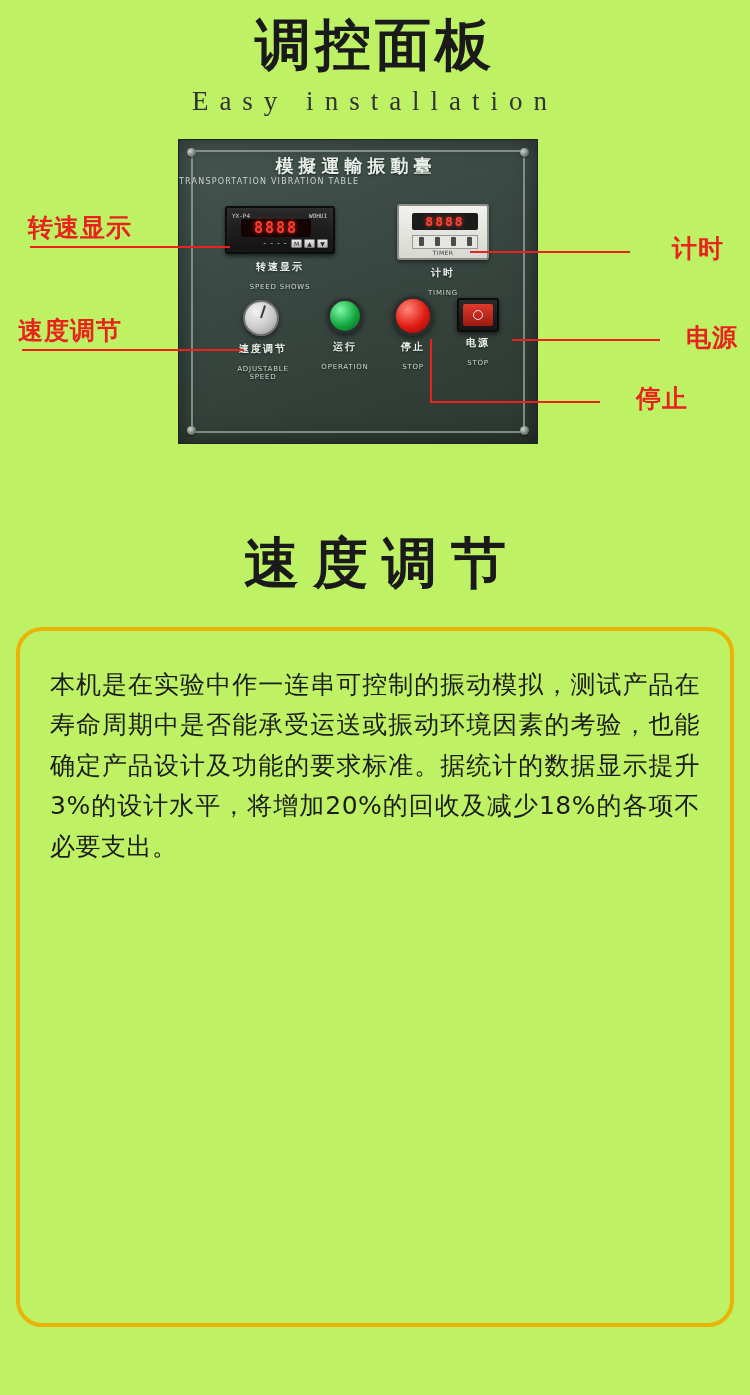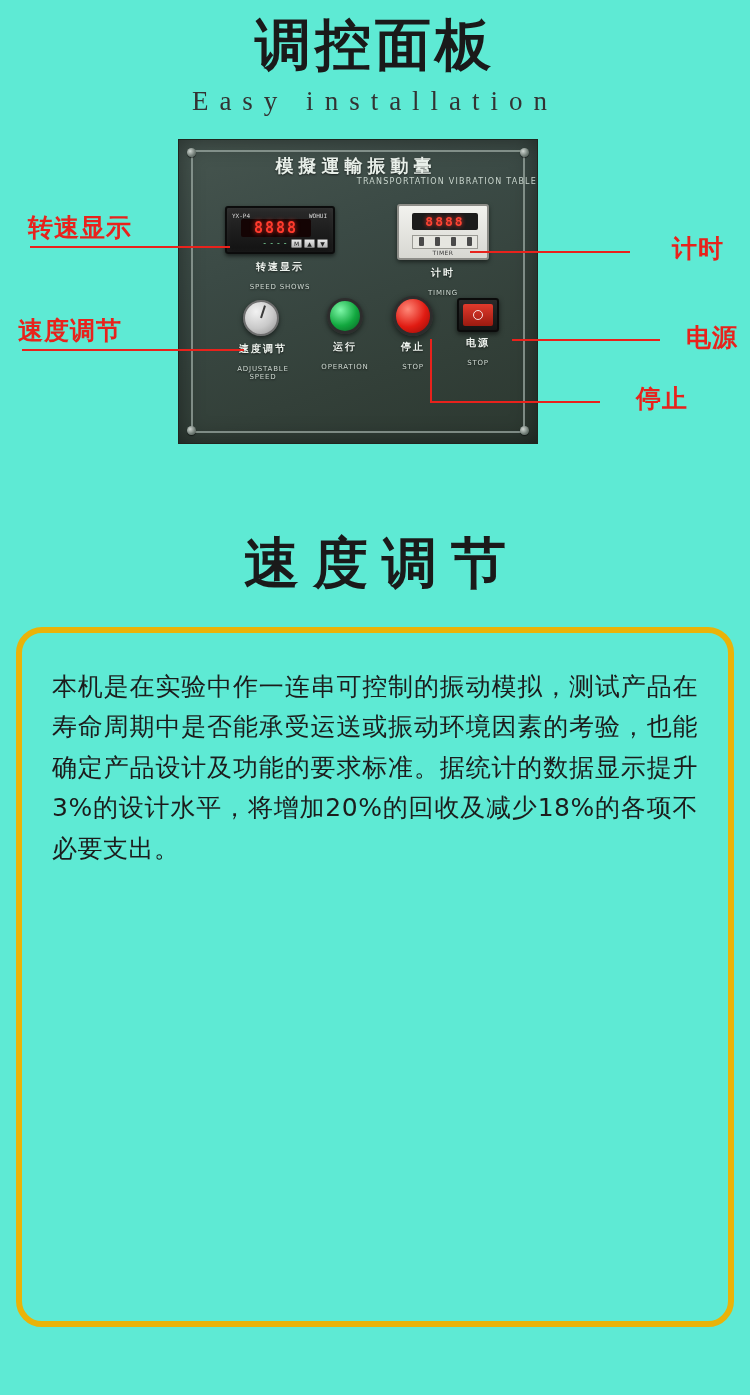--- a/index.html
+++ b/index.html
@@ -6,21 +6,21 @@
   html, body {
     margin: 0; padding: 0;
     width: 750px; height: 1395px;
     background: #ffffff;
     font-family: "DejaVu Sans", "Liberation Sans", sans-serif;
   }
   .page {
     position: relative;
     width: 750px; height: 1395px;
     overflow: hidden;
-    background: #5eead4;
+    background: #bef264;
   }
 
   
   .header {
     padding-top: 14px;
     text-align: center;
   }
   .header-title {
     font-family: "DejaVu Sans", "Liberation Sans", sans-serif;
     font-size: 56px;
@@ -78,21 +78,21 @@
   .panel-title-cn {
     position: absolute; top: 14px; left: 0; right: 4px;
     text-align: center;
     font-size: 18px; font-weight: 700;
     color: #e8efe9;
     letter-spacing: 5px;
     text-shadow: 0 1px 2px rgba(0,0,0,.6);
   }
   .panel-title-en {
     position: absolute; top: 37px; left: 0; right: 0;
-    text-align: right;
+    text-align: left;
     font-size: 8px;
     color: #c8d4cc;
     letter-spacing: 1.2px;
   }
 
   
   .meter {
     position: absolute;
     left: 46px; top: 66px;
     width: 110px; height: 48px;
@@ -297,21 +297,21 @@
     font-size: 55px;
     font-weight: 700;
     color: #1a1a1a;
     letter-spacing: 14px;
     text-indent: 14px;
   }
 
   
   .card {
     margin: 26px 16px 0 16px;
-    border: 6px solid #eab308;
+    border: 4px solid #eab308;
     border-radius: 26px;
     padding: 34px 30px 30px 30px;
     height: 700px;
   }
   .card-para {
     font-size: 25px;
     line-height: 1.62;
     color: #1c1c1c;
     text-align: justify;
     letter-spacing: .5px;

